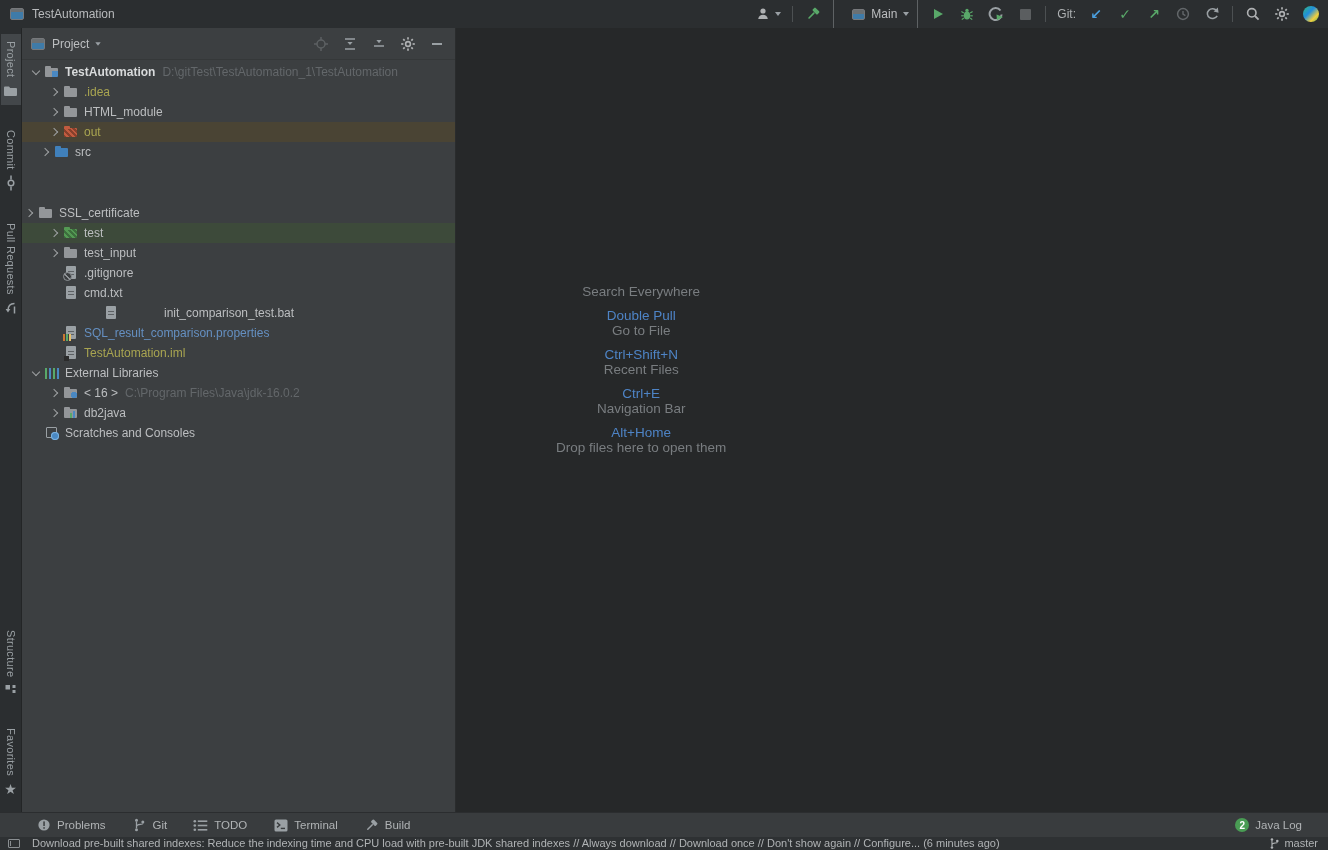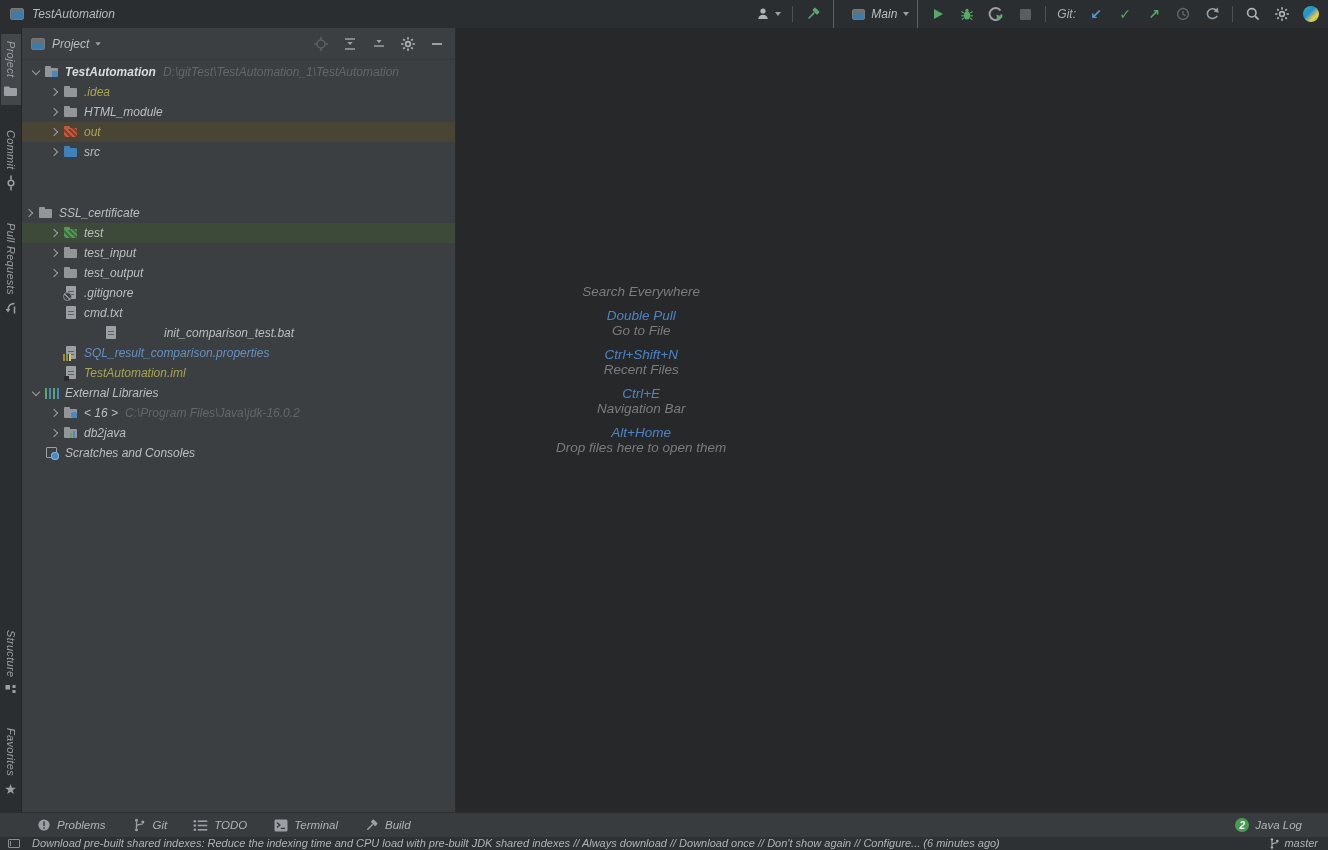--- a/index.html
+++ b/index.html
@@ -1,20 +1,20 @@
 <!DOCTYPE html>
 <html><head>
 <meta charset="utf-8">
 <style>
   * { margin:0; padding:0; box-sizing:border-box; }
   html,body { background:#1e2021; }
   .app {
     position:relative; width:1328px; height:850px; overflow:hidden;
     background:#404040; font-family:"Liberation Sans", sans-serif;
-    color:#bcbec0;font-style:italic; -webkit-font-smoothing:antialiased;
+    color:#bcbec0; -webkit-font-smoothing:antialiased;
   }
   
   .titlebar { position:absolute; top:0; left:0; right:0; height:28px; background:#2b2e30;
     display:flex; align-items:center; }
   .winicon { width:14px; height:12px; border-radius:2px; flex:none;
     background:linear-gradient(#6b7073 0 3.5px, #3f7ba8 3.5px); border:1px solid #77797c; }
   .titlebar .winicon { margin-left:10px; }
   .titlebar-title { margin-left:8px; font-size:12px; color:#b9bbbd; }
   .main-toolbar { margin-left:auto; display:flex; align-items:center; gap:11px; padding-right:8px; height:100%; }
   .tgroup { display:flex; align-items:center; gap:11px; }
@@ -361,21 +361,21 @@
             <span class="fi fi-folder"></span>
             <span class="lbl-default">HTML_module</span>
           </div>
           <div class="tree-row hl-excluded" style="padding-left: 25px;">
             <span class="tw">
               <i class="chev right"></i>
             </span>
             <span class="fi fi-excluded-folder"></span>
             <span class="lbl-ignored">out</span>
           </div>
-          <div class="tree-row" style="padding-left: 25px;">
+          <div class="tree-row" style="padding-left: 16px;">
             <span class="tw">
               <i class="chev right"></i>
             </span>
             <span class="fi fi-source-folder"></span>
             <span class="lbl-default">src</span>
           </div>
           <div class="tree-row" style=" margin-top: 41px;">
             <span class="tw">
               <i class="chev right"></i>
             </span>
@@ -388,27 +388,20 @@
             </span>
             <span class="fi fi-test-folder"></span>
             <span class="lbl-default">test</span>
           </div>
           <div class="tree-row" style="padding-left: 25px;">
             <span class="tw">
               <i class="chev right"></i>
             </span>
             <span class="fi fi-folder"></span>
             <span class="lbl-default">test_input</span>
-          </div>
-          <div class="tree-row" style="padding-left: 25px;">
-            <span class="tw">
-              <i class="chev right"></i>
-            </span>
-            <span class="fi fi-folder"></span>
-            <span class="lbl-default">test_output</span>
           </div>
           <div class="tree-row" style="padding-left: 25px;">
             <span class="tw"></span>
             <span class="fi fi-ignored-file"></span>
             <span class="lbl-default">.gitignore</span>
           </div>
           <div class="tree-row" style="padding-left: 25px;">
             <span class="tw"></span>
             <span class="fi fi-text-file"></span>
             <span class="lbl-default">cmd.txt</span>

